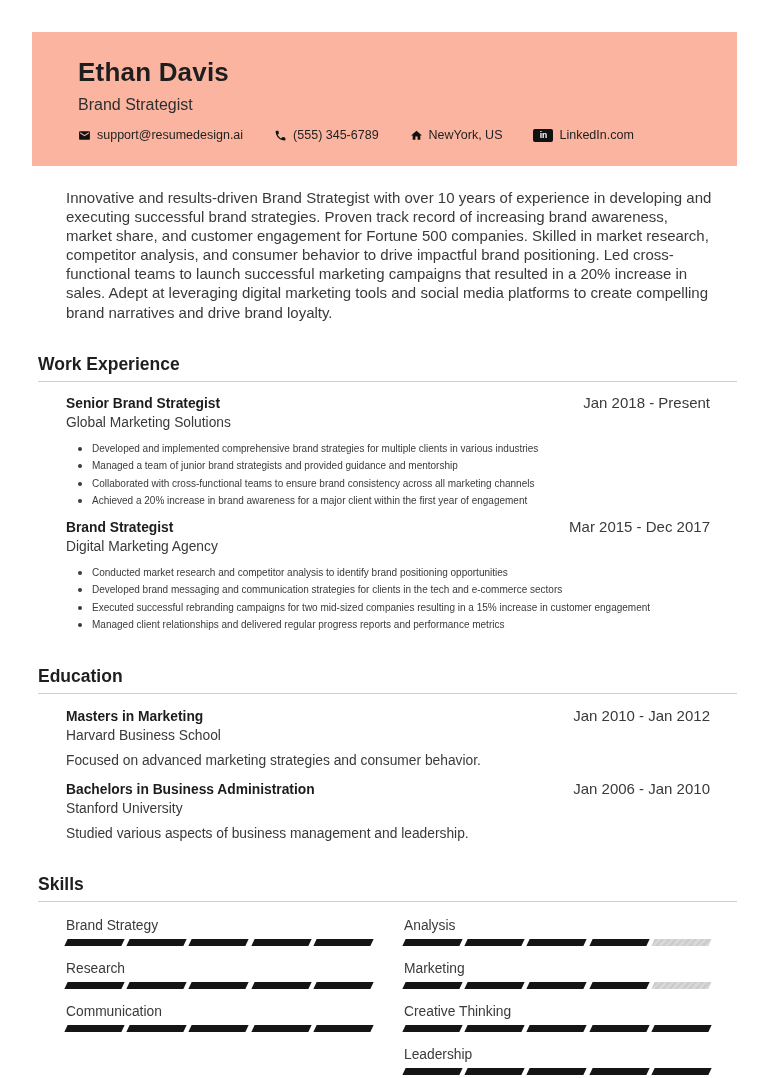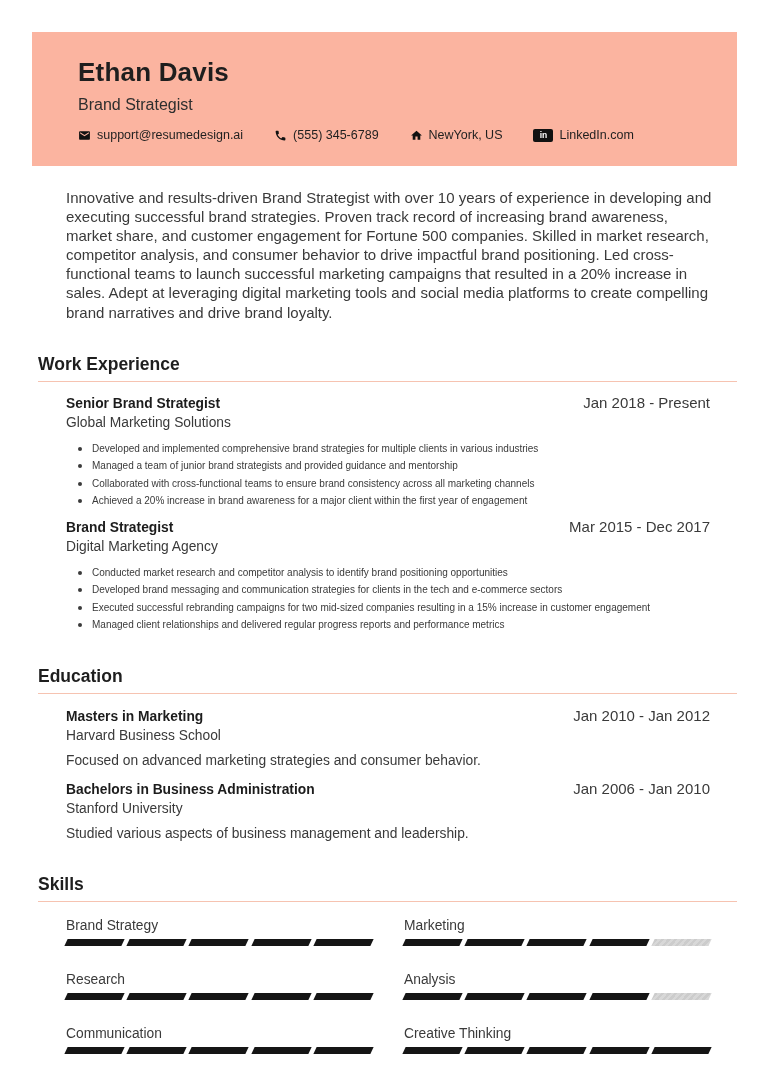--- a/index.html
+++ b/index.html
@@ -76,21 +76,21 @@
   }
 
   
   .edu{margin-top:14px;}
   .edu + .edu{margin-top:12px;}
   .edu-desc{font-size:13.8px;line-height:17px;color:#3a3a3a;margin-top:8px;}
 
   
   .skills-grid{display:flex;gap:32px;padding:15px 27px 0 28px;}
   .skills-col{flex:1 1 0;min-width:0;}
-  .skill-row{margin-bottom:25px;}
+  .skill-row{margin-bottom:14px;}
   .skill-name{font-size:13.8px;line-height:17px;color:#3a3a3a;margin-bottom:5px;}
   .skill-bar{display:flex;gap:5px;height:7px;margin-bottom:9px;}
   .skill-seg{flex:1 1 0;height:7px;transform:skewX(-25deg);}
   .skill-seg.filled{background:var(--bar-filled);}
   .skill-seg.empty{
     background:repeating-linear-gradient(115deg,var(--bar-empty) 0 3px,#d8d8d8 3px 6px);
   }
 </style>
 </head>
 <body>
@@ -224,40 +224,40 @@
               <div class="skill-seg filled"></div>
               <div class="skill-seg filled"></div>
               <div class="skill-seg filled"></div>
               <div class="skill-seg filled"></div>
               <div class="skill-seg filled"></div>
             </div>
           </div>
         </div>
       <div class="skills-col">
           <div class="skill-row">
+            <div class="skill-name">Analysis</div>
+            <div class="skill-bar">
+              <div class="skill-seg filled"></div>
+              <div class="skill-seg filled"></div>
+              <div class="skill-seg filled"></div>
+              <div class="skill-seg filled"></div>
+              <div class="skill-seg empty"></div>
+            </div>
+          </div>
+          <div class="skill-row">
             <div class="skill-name">Marketing</div>
             <div class="skill-bar">
               <div class="skill-seg filled"></div>
               <div class="skill-seg filled"></div>
               <div class="skill-seg filled"></div>
               <div class="skill-seg filled"></div>
               <div class="skill-seg empty"></div>
             </div>
           </div>
           <div class="skill-row">
-            <div class="skill-name">Analysis</div>
-            <div class="skill-bar">
-              <div class="skill-seg filled"></div>
-              <div class="skill-seg filled"></div>
-              <div class="skill-seg filled"></div>
-              <div class="skill-seg filled"></div>
-              <div class="skill-seg empty"></div>
-            </div>
-          </div>
-          <div class="skill-row">
             <div class="skill-name">Creative Thinking</div>
             <div class="skill-bar">
               <div class="skill-seg filled"></div>
               <div class="skill-seg filled"></div>
               <div class="skill-seg filled"></div>
               <div class="skill-seg filled"></div>
               <div class="skill-seg filled"></div>
             </div>
           </div>
           <div class="skill-row">

